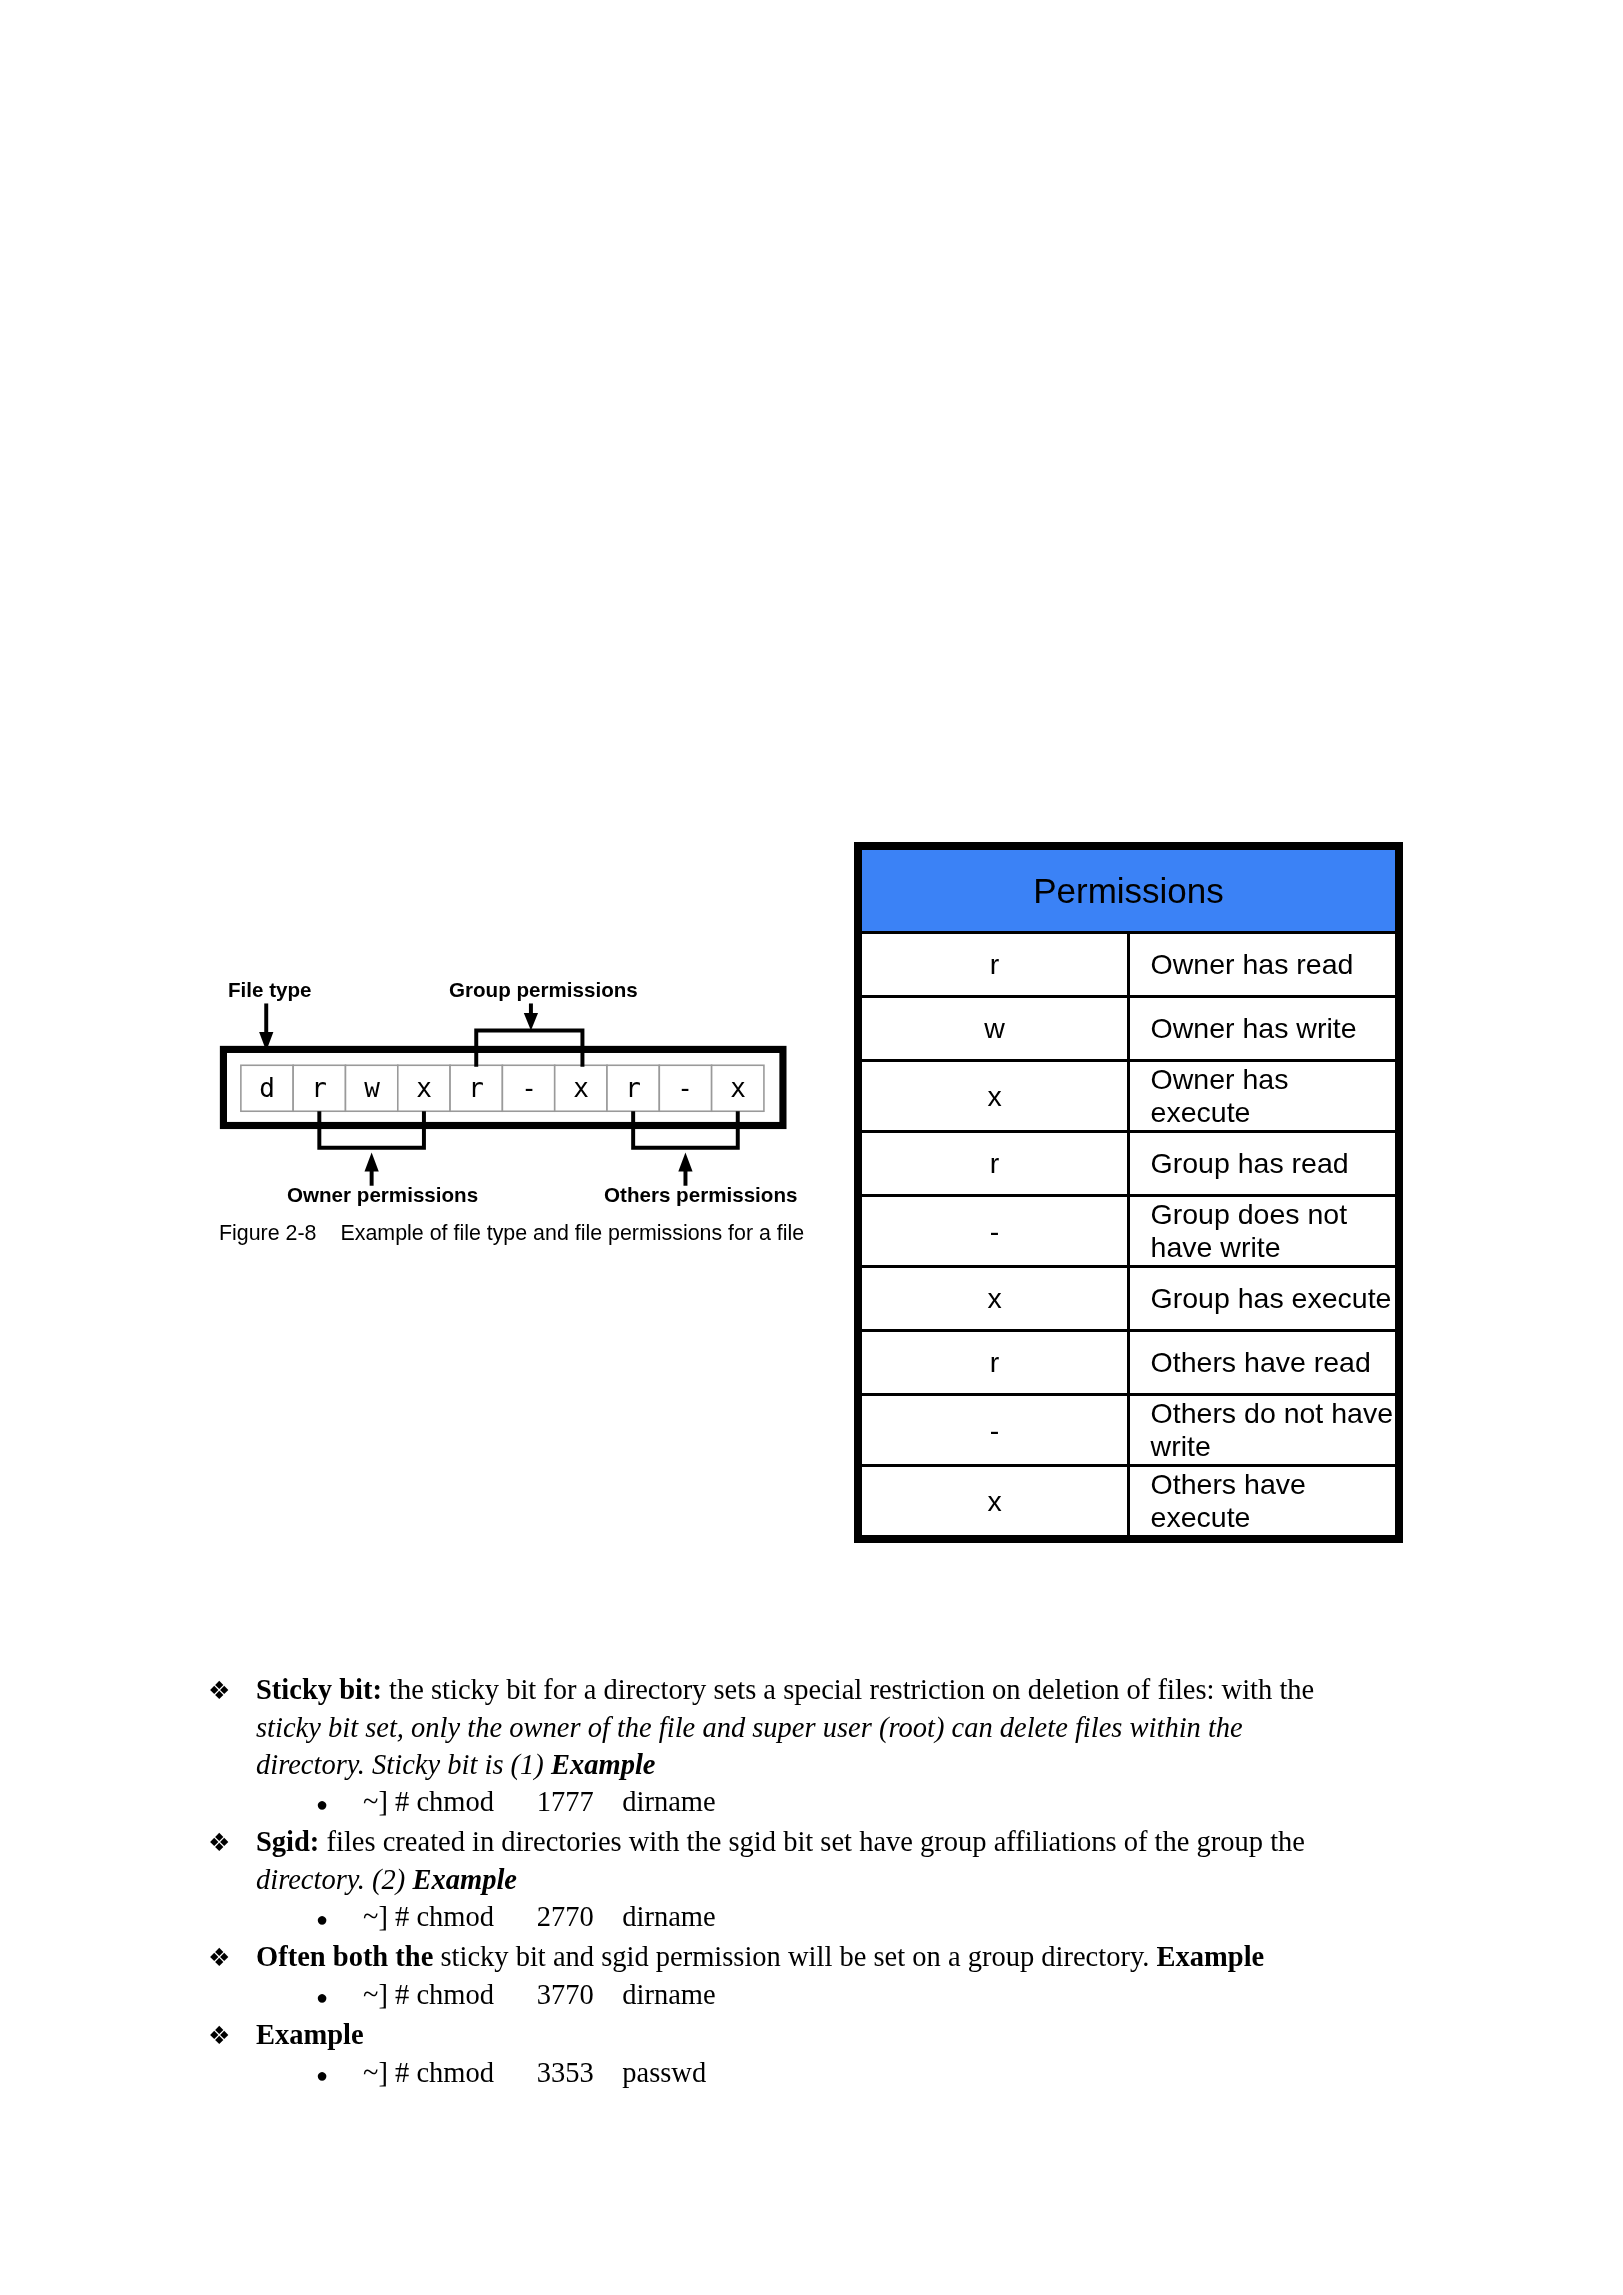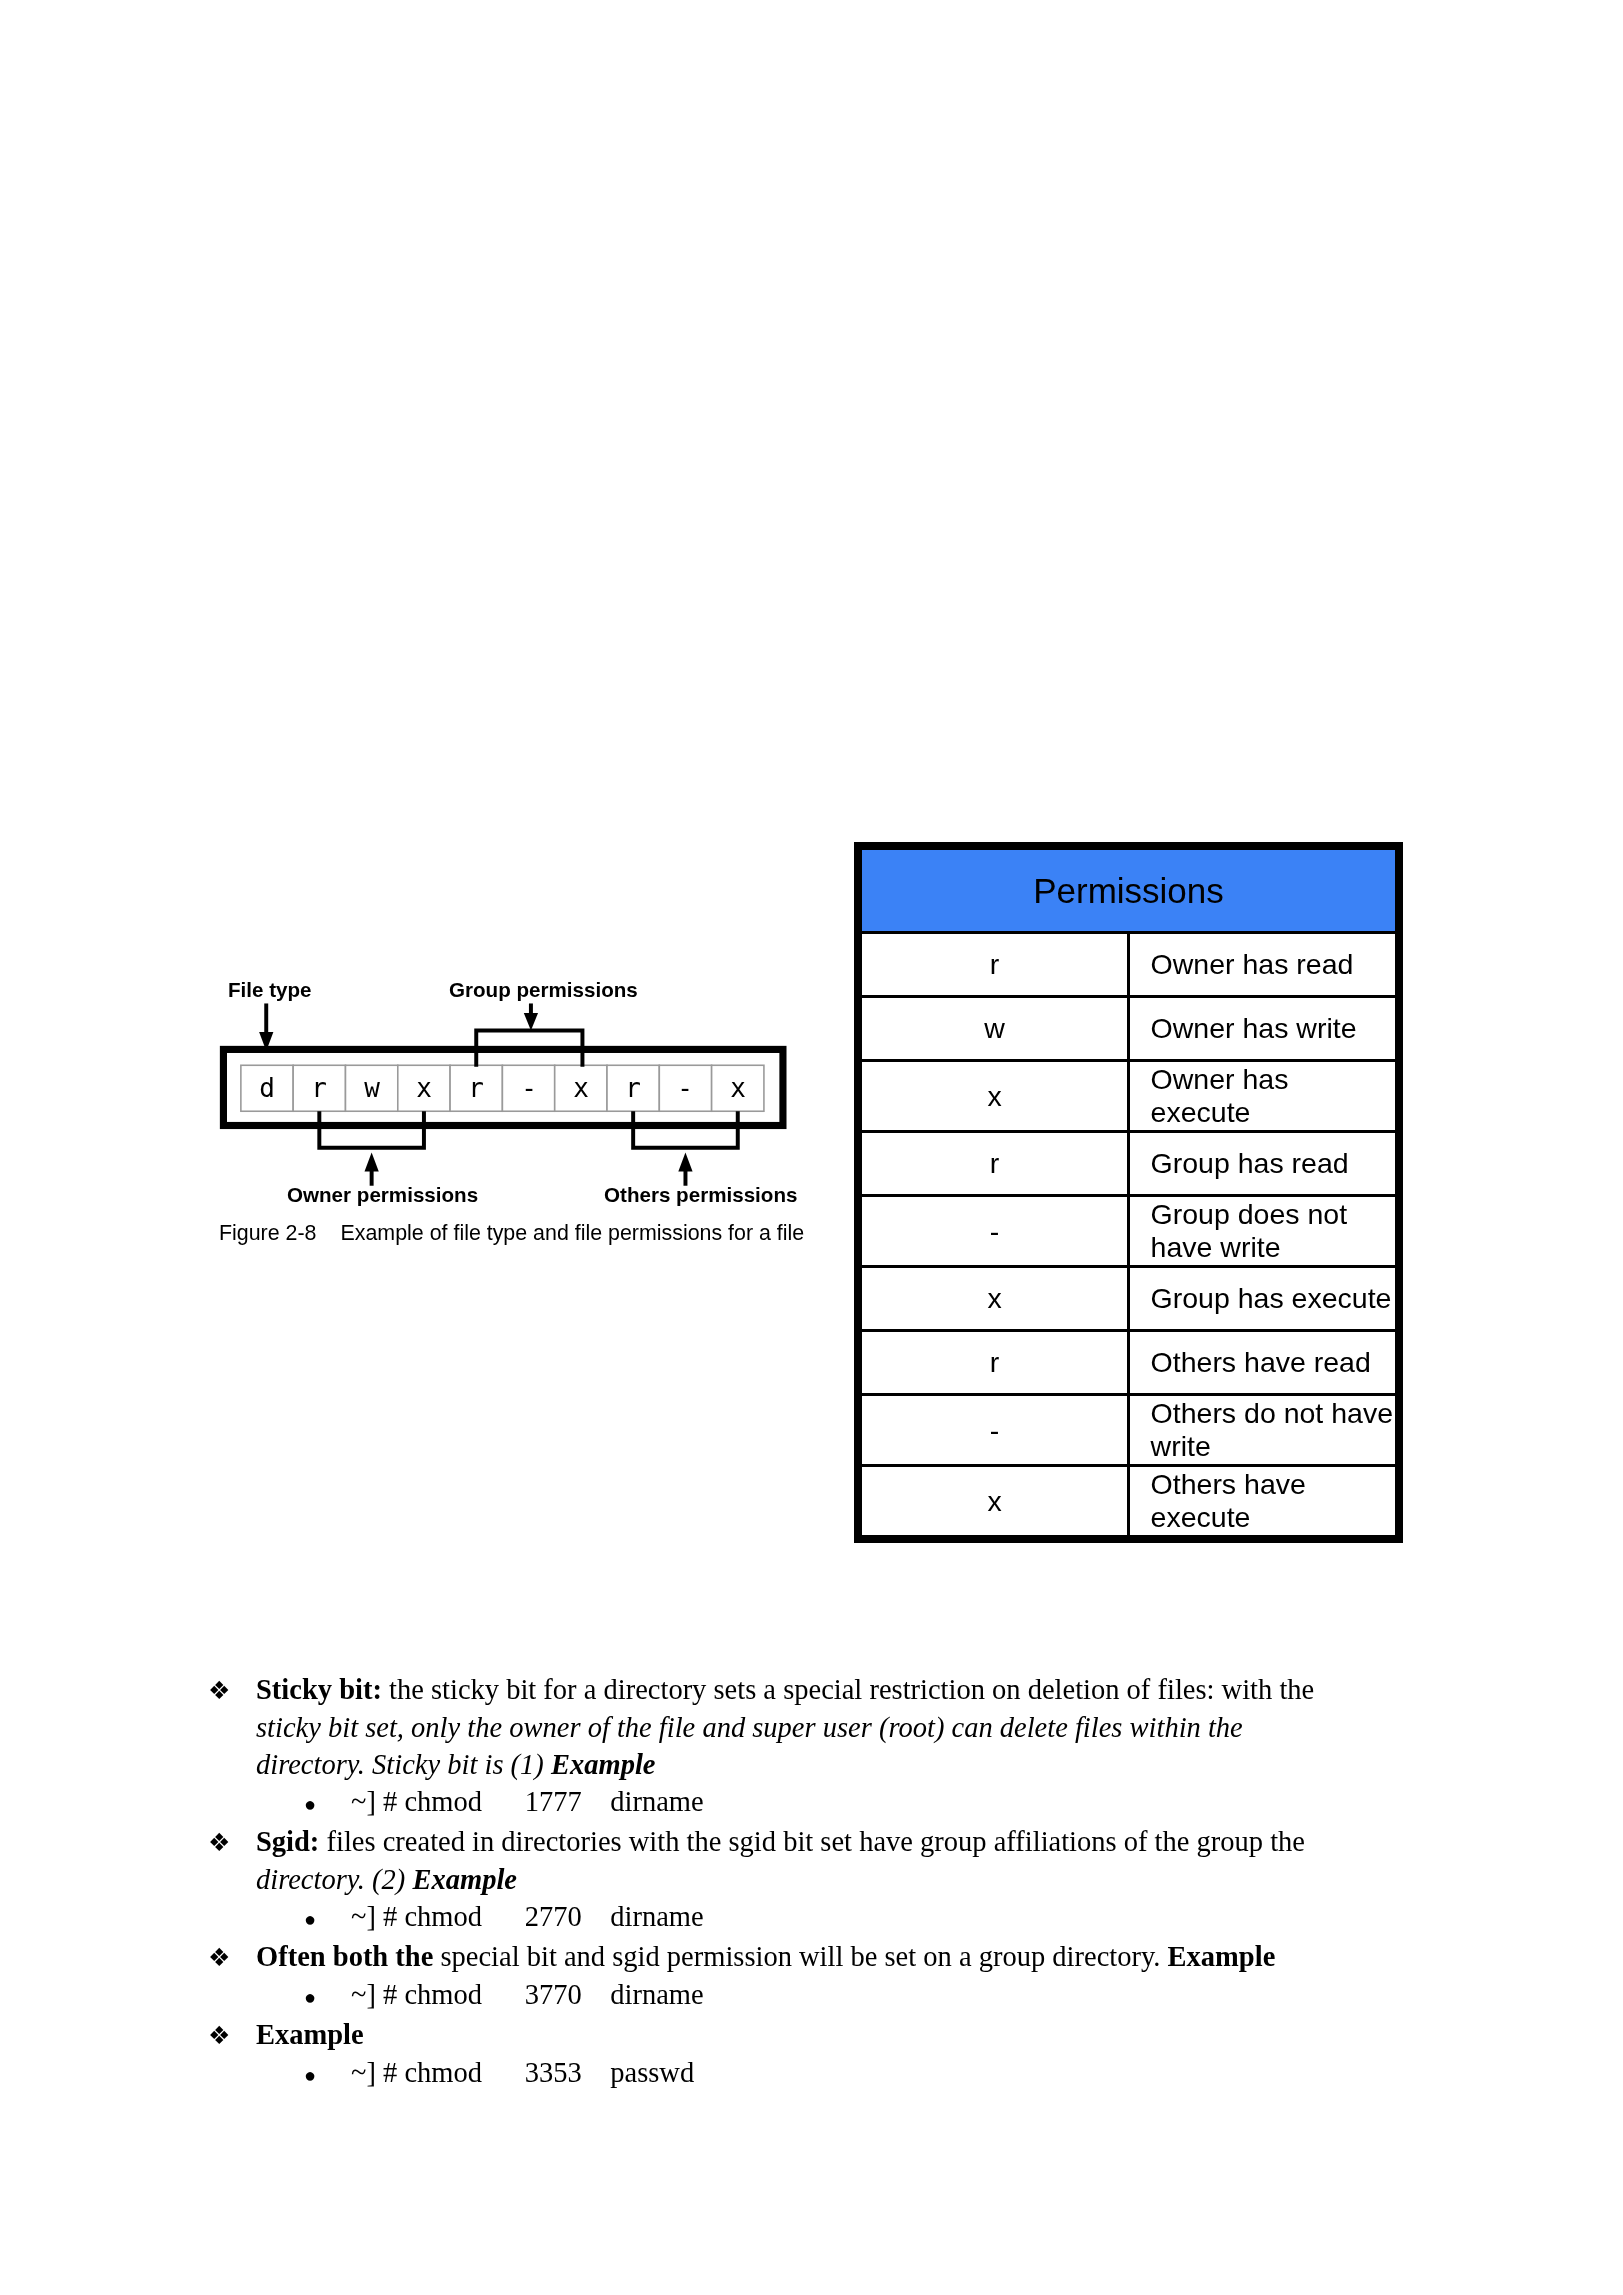--- a/index.html
+++ b/index.html
@@ -52,21 +52,21 @@
     font-size:40px;font-weight:bold;
   }
   .sec-heading span{text-decoration:underline;}
   .body-text{
     position:absolute;left:0;top:1671px;width:1301px;
     font-size:28.5px;line-height:37px;
   }
   .line{white-space:pre;}
   .lb{padding-left:208px;}
   .lc{padding-left:256px;font-style:italic;}
-  .ls{padding-left:304px;}
+  .ls{padding-left:304px;margin-left:12px;}
   .blt{display:inline-block;width:48px;font-size:25px;font-family:"DejaVu Sans",sans-serif;}
   .sblt{display:inline-block;width:47px;font-size:20px;}
   .bold{font-weight:bold;}
 </style>
 </head>
 <body>
 
 <div class="page">
 
   <svg class="fig-svg" viewBox="0 0 800 400" xmlns="http://www.w3.org/2000/svg">
@@ -186,21 +186,21 @@
     <div class="line lc"><span>directory. Sticky bit is (1) </span><span class="bold">Example</span></div>
 
     <div class="line ls"><span class="sblt">●</span><span>~] # chmod      1777    dirname</span></div>
 
     <div class="line lb"><span class="blt">❖</span><span class="bold">Sgid:</span><span> files created in directories with the sgid bit set have group affiliations of the group the</span></div>
 
     <div class="line lc"><span>directory. (2) </span><span class="bold">Example</span></div>
 
     <div class="line ls"><span class="sblt">●</span><span>~] # chmod      2770    dirname</span></div>
 
-    <div class="line lb"><span class="blt">❖</span><span class="bold">Often both the</span><span> special bit and sgid permission will be set on a group directory. </span><span class="bold">Example</span></div>
+    <div class="line lb"><span class="blt">❖</span><span class="bold">Often both the</span><span> sticky bit and sgid permission will be set on a group directory. </span><span class="bold">Example</span></div>
 
     <div class="line ls"><span class="sblt">●</span><span>~] # chmod      3770    dirname</span></div>
 
     <div class="line lb"><span class="blt">❖</span><span class="bold">Example</span></div>
 
     <div class="line ls"><span class="sblt">●</span><span>~] # chmod      3353    passwd</span></div>
 
   </div>
 
 </div>

